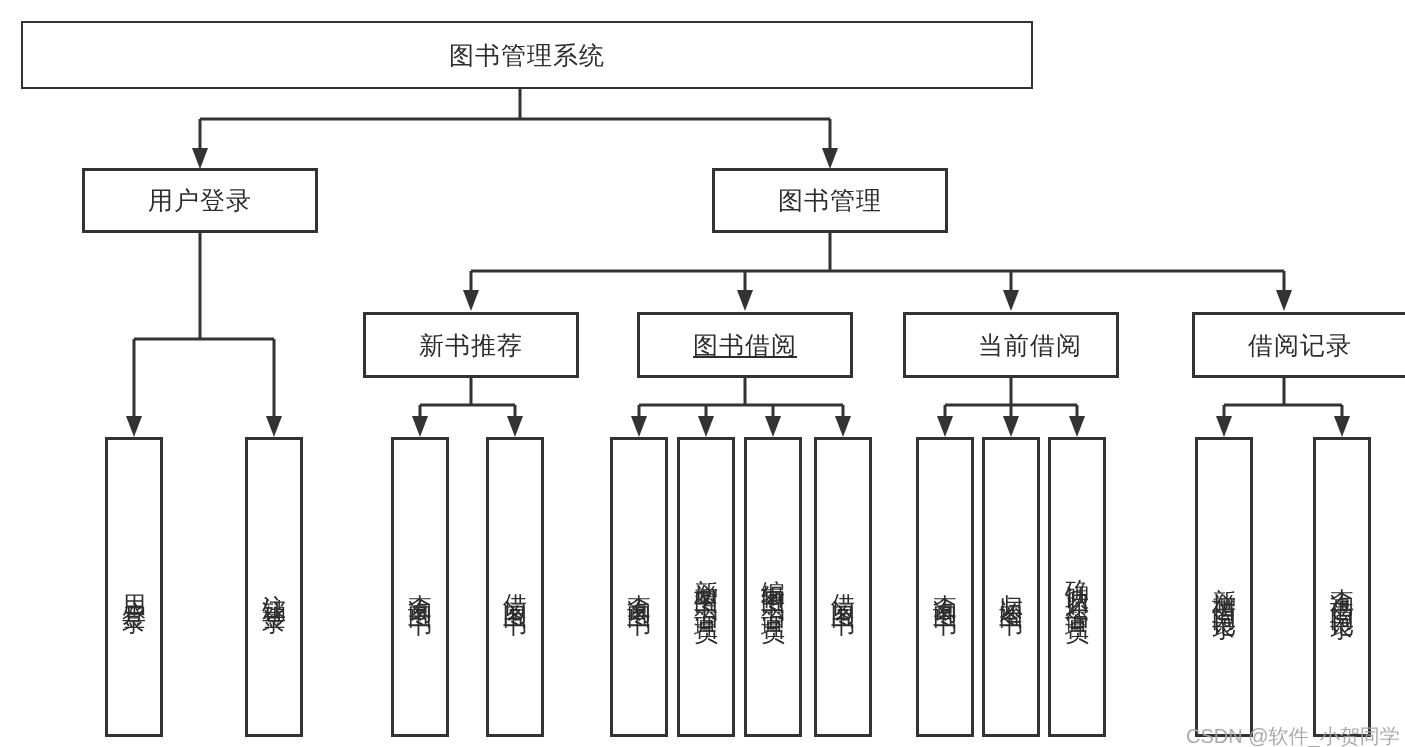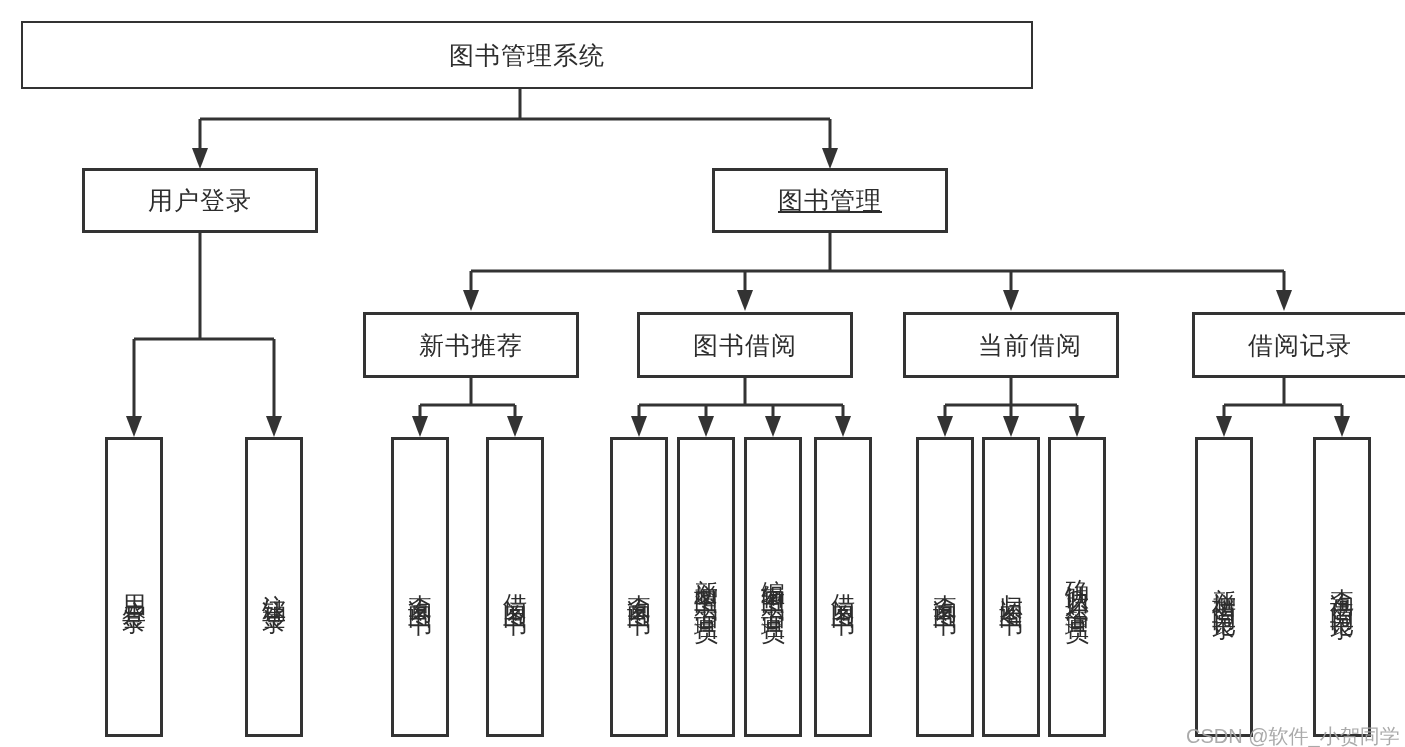--- a/index.html
+++ b/index.html
@@ -75,24 +75,24 @@
       <polygon points="1003,416 1019,416 1011,437"></polygon>
       <polygon points="1069,416 1085,416 1077,437"></polygon>
       <polygon points="1216,416 1232,416 1224,437"></polygon>
       <polygon points="1334,416 1350,416 1342,437"></polygon>
     </g>
   </svg>
 
   <div class="node h root" style="left:21px;top:13px;width:1012px;height:68px;margin-top:8px;">图书管理系统</div>
 
   <div class="node h" style="left:82px;top:168px;width:236px;height:65px;">用户登录</div>
-  <div class="node h" style="left:712px;top:168px;width:236px;height:65px;text-decoration:underline;">图书管理</div>
+  <div class="node h" style="left:712px;top:168px;width:236px;height:65px;">图书管理</div>
 
   <div class="node h" style="left:363px;top:312px;width:216px;height:66px;">新书推荐</div>
-  <div class="node h" style="left:637px;top:312px;width:216px;height:66px;">图书借阅</div>
+  <div class="node h" style="left:637px;top:312px;width:216px;height:66px;text-decoration:underline;">图书借阅</div>
   <div class="node h" style="left:903px;top:312px;width:216px;height:66px;padding-left:38px;">当前借阅</div>
   <div class="node h" style="left:1176px;top:312px;width:216px;height:66px;margin-left:16px;">借阅记录</div>
 
   <div class="node v" style="left:105px;top:437px;width:58px;height:300px;">用户登录</div>
   <div class="node v" style="left:245px;top:437px;width:58px;height:300px;">注销登录</div>
 
   <div class="node v" style="left:391px;top:437px;width:58px;height:300px;">查询图书</div>
   <div class="node v" style="left:486px;top:437px;width:58px;height:300px;">借阅图书</div>
 
   <div class="node v" style="left:610px;top:437px;width:58px;height:300px;">查询图书</div>

